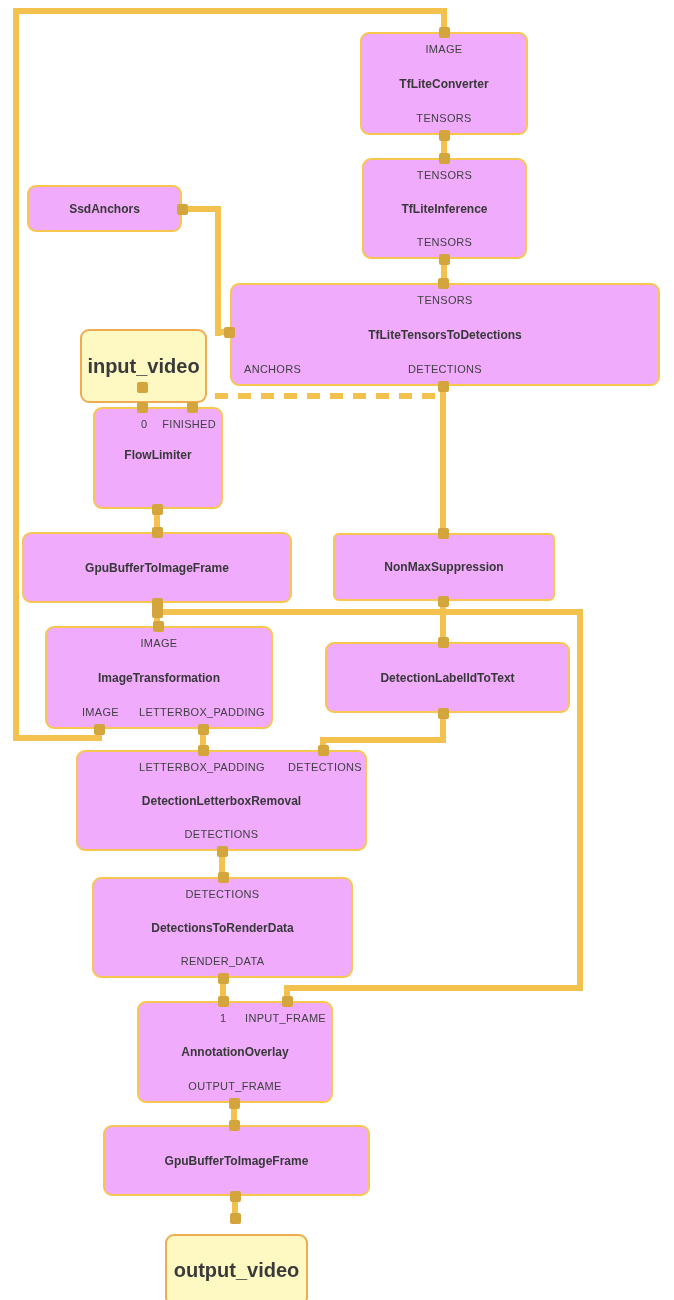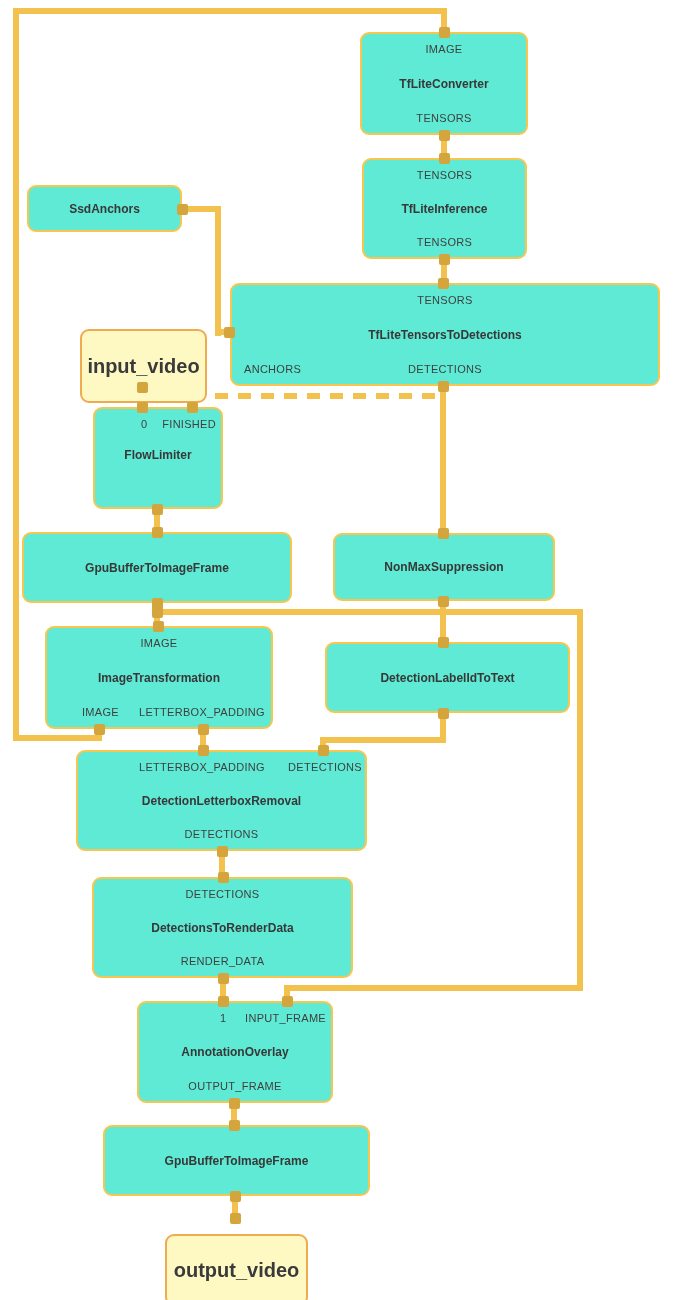--- a/index.html
+++ b/index.html
@@ -3,21 +3,21 @@
 <meta charset="utf-8">
 <style>
   html,body{margin:0;padding:0;background:#ffffff;}
   #canvas{position:relative;width:674px;height:1300px;background:#ffffff;overflow:hidden;
           font-family:"Liberation Sans",sans-serif;}
   .e{position:absolute;background:#F2C14E;}
   .e.v{width:6px;}
   .e.h{height:6px;}
   .e.dash{background:repeating-linear-gradient(90deg,#F2C14E 0,#F2C14E 13px,transparent 13px,transparent 23px);}
   .port{position:absolute;width:11px;height:11px;background:#D4A43D;border-radius:2px;z-index:3;}
-  .node{position:absolute;background:#5eead4;border:2px solid #F7C64F;border-radius:9px;
+  .node{position:absolute;background:#f0abfc;border:2px solid #F7C64F;border-radius:9px;
         box-sizing:border-box;z-index:2;}
   .node .title{position:absolute;left:0;right:0;top:50%;transform:translateY(-50%);
         text-align:center;font-weight:bold;font-size:12px;color:#383838;white-space:nowrap;}
   .node.stream{background:#fef9c3;border-color:#EFAB4F;margin-top:16px;}
   .node.stream .title{font-size:20px;color:#3a3a3a;}
   .plabel{position:absolute;font-size:11px;color:#3F3F3F;letter-spacing:.3px;white-space:nowrap;z-index:2;}
   .pl-top{top:9px;}
   .pl-bot{bottom:9px;}
   .pl-c{left:0;right:0;text-align:center;}
   .mid-left{top:50%;transform:translateY(-50%);margin-top:34px;}
@@ -102,21 +102,21 @@
   <div class="node" style="left:93px;top:407px;width:130px;height:102px;">
     <div class="plabel pl-top" style="left:46px;">0</div>
     <div class="plabel pl-top" style="right:5px;">FINISHED</div>
     <div class="title" style="top:47%;">FlowLimiter</div>
   </div>
 
   <div class="node" style="left:22px;top:532px;width:270px;height:71px;">
     <div class="title">GpuBufferToImageFrame</div>
   </div>
 
-  <div class="node" style="left:333px;top:533px;width:222px;height:68px;">
+  <div class="node" style="left:333px;top:533px;width:222px;height:68px;border-radius:6px;">
     <div class="title">NonMaxSuppression</div>
   </div>
 
   <div class="node" style="left:45px;top:626px;width:228px;height:103px;">
     <div class="plabel pl-top pl-c">IMAGE</div>
     <div class="title">ImageTransformation</div>
     <div class="plabel pl-bot" style="left:35px;">IMAGE</div>
     <div class="plabel pl-bot" style="left:92px;">LETTERBOX_PADDING</div>
   </div>
 

